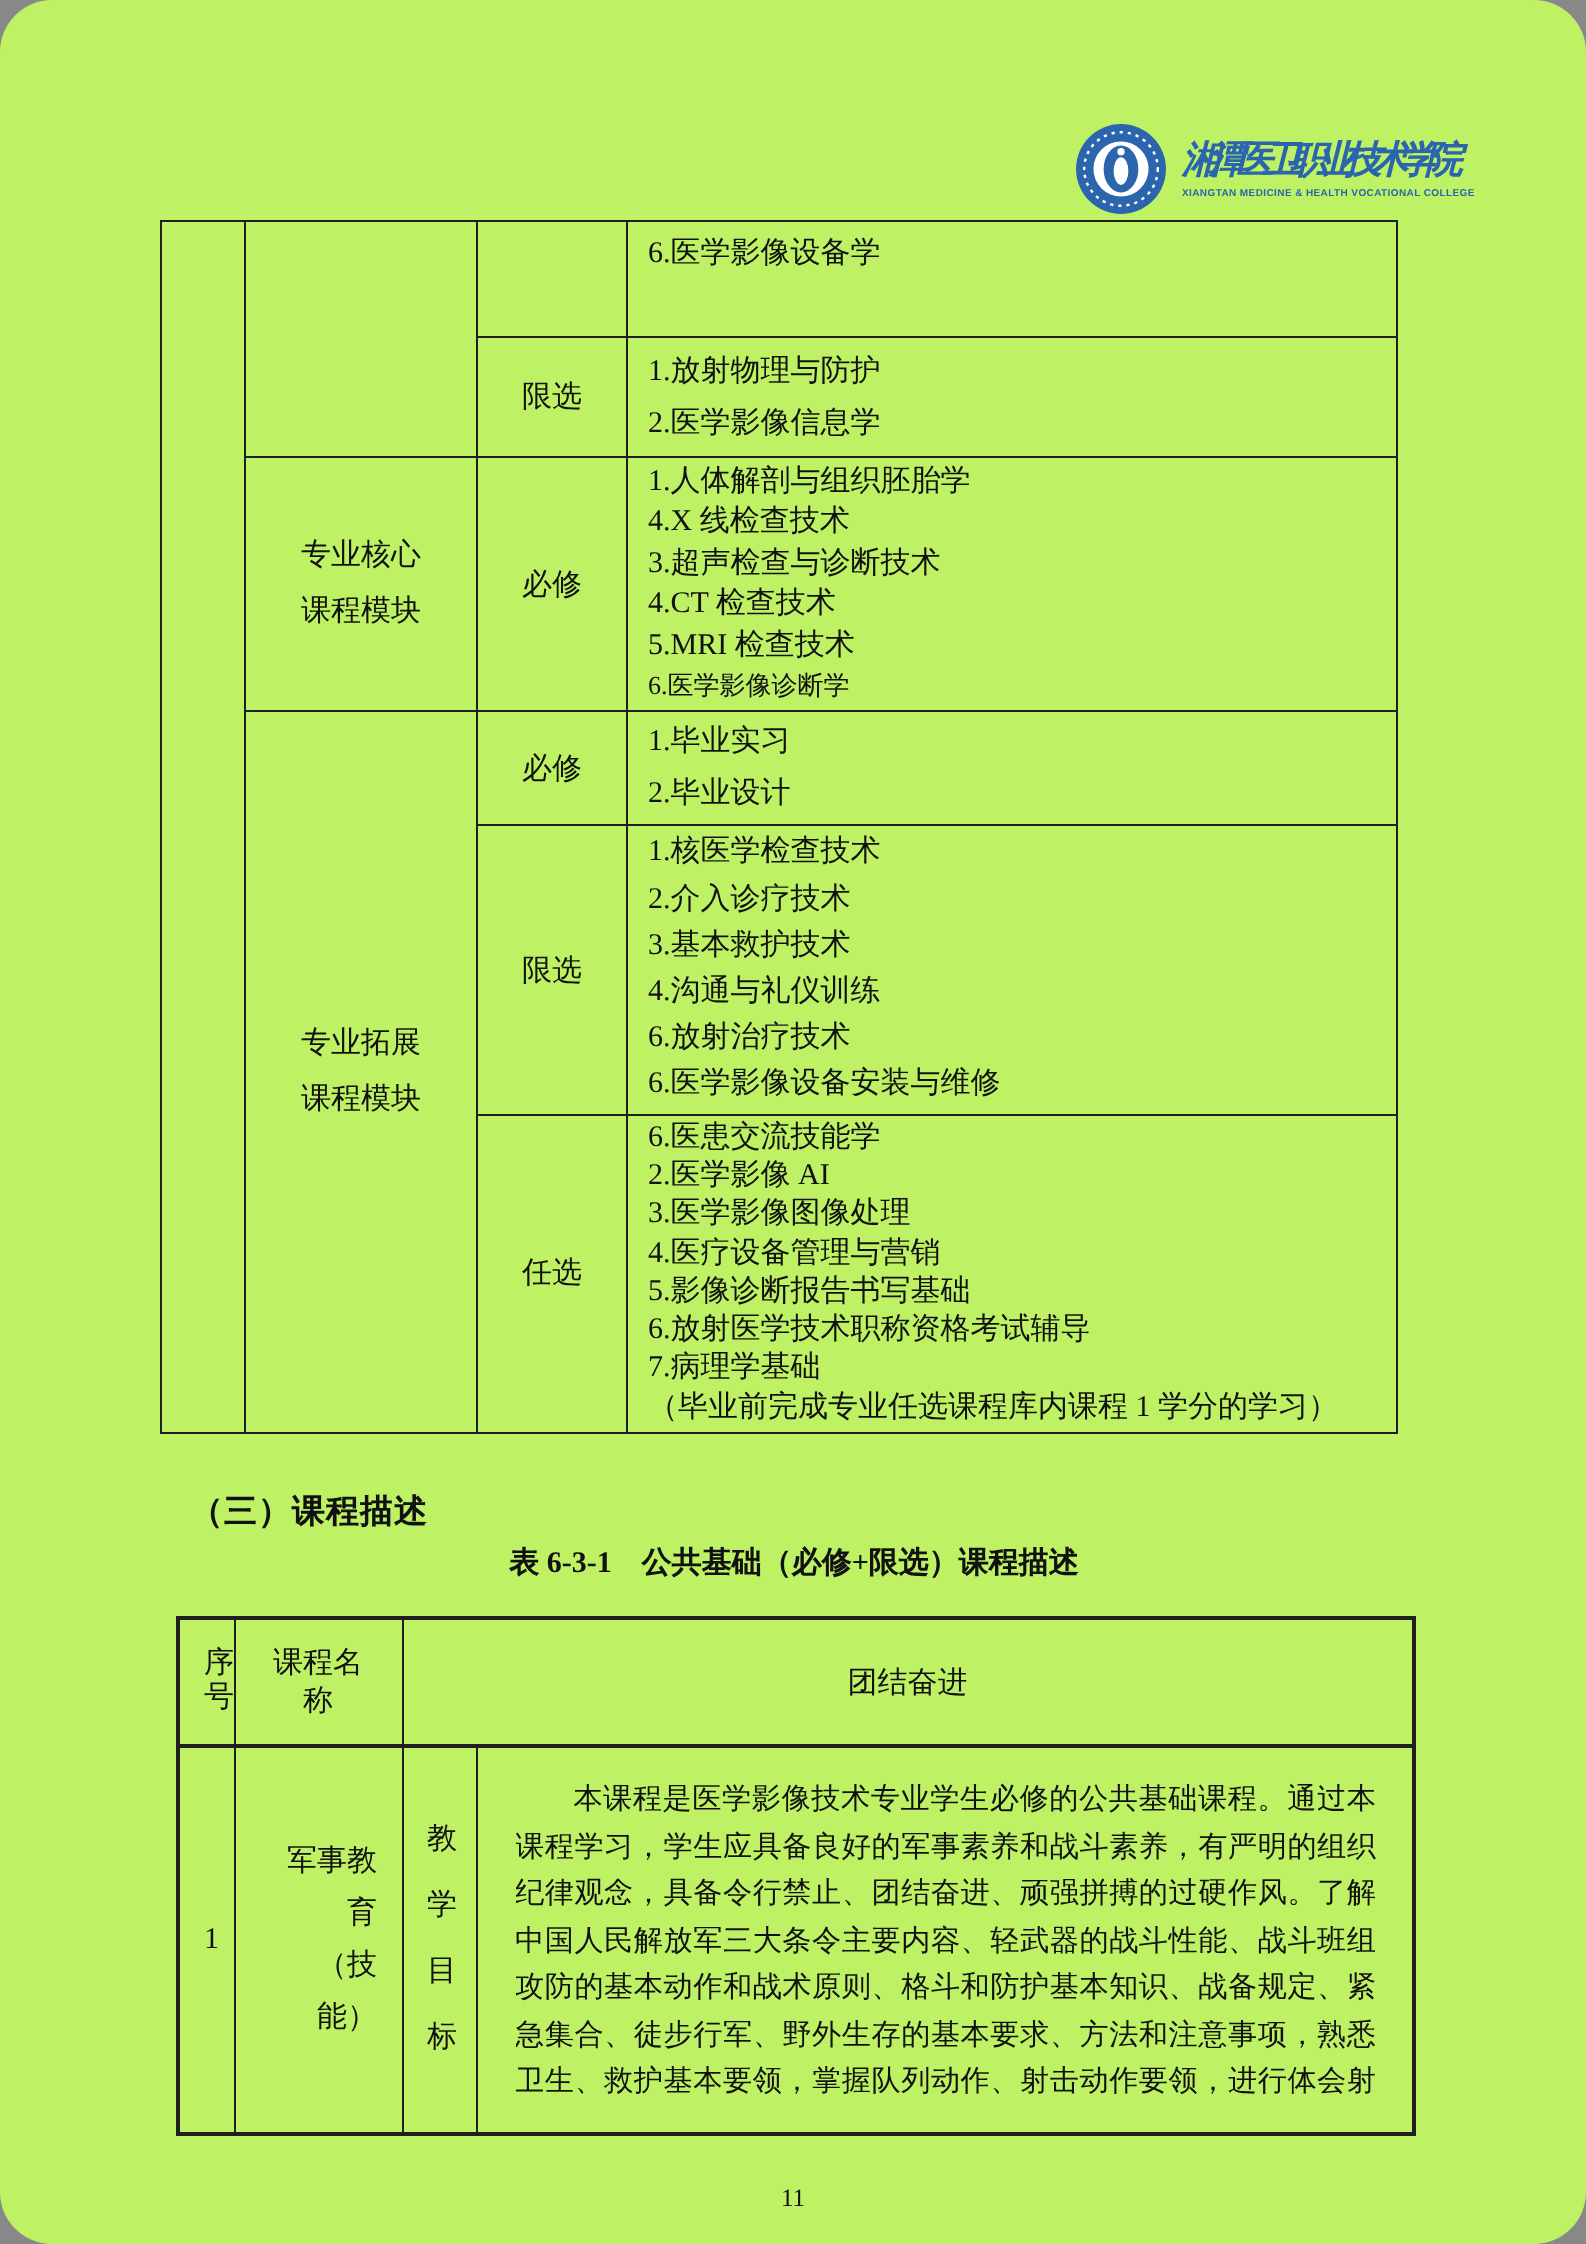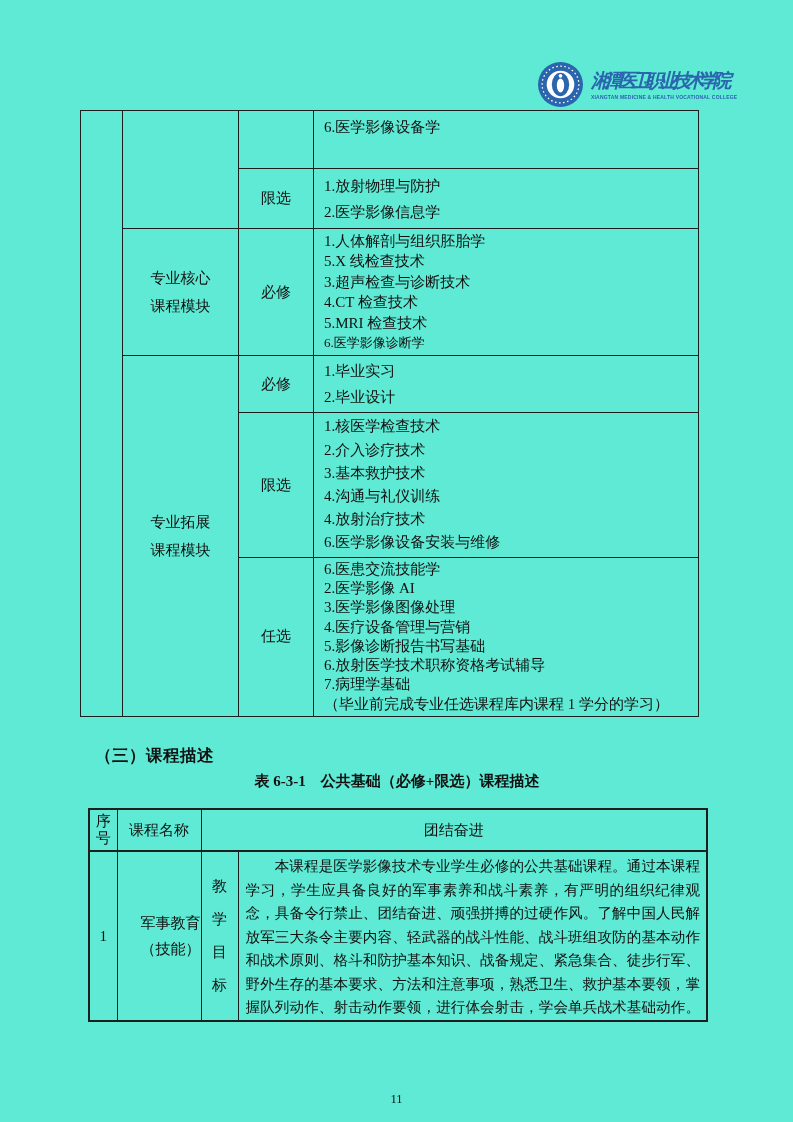--- a/index.html
+++ b/index.html
@@ -5,44 +5,45 @@
   :root{
     --brand:#2a65ae;
     --border:#1f1f1f;
     --text:#111111;
   }
   html,body{margin:0;padding:0;background:#888;}
   .page{
     position:relative;
     width:793px;height:1122px;
     margin:0 auto;
-    background:#5eead4;
+    background:#bef264;
     font-family:"Liberation Serif","DejaVu Serif",serif;
     color:var(--text);
     overflow:hidden;
+    border-radius:26px;
   }
 
   
   .logo{position:absolute;left:537px;top:61px;display:flex;align-items:center;}
   .emblem{width:47px;height:47px;flex:0 0 auto;}
   .logo-text{margin-left:7px;}
   .logo-zh{
     font-size:19px;font-weight:bold;font-style:italic;
     letter-spacing:-5.5px;color:var(--brand);
     white-space:nowrap;line-height:22px;
   }
   .logo-en{
     font-family:"Liberation Sans","DejaVu Sans",sans-serif;
     font-size:5px;font-weight:bold;letter-spacing:0.2px;
     color:var(--brand);white-space:nowrap;margin-top:2px;
   }
 
   
   table{border-collapse:collapse;table-layout:fixed;}
-  td{padding:0;vertical-align:middle;overflow:hidden;}
+  td{padding:12px;vertical-align:middle;overflow:hidden;}
 
   
   .module-table{position:absolute;left:80px;top:110px;width:618px;}
   .module-table td{border:1px solid var(--border);font-size:15px;}
   .module-table tr.h58{height:58px;}
   .module-table tr.h60{height:60px;}
   .module-table tr.h125{height:125px;}
   .module-table tr.h57{height:57px;}
   .module-table tr.h141{height:141px;}
   .module-table tr.h157{height:157px;}
@@ -136,21 +137,21 @@
             <div class="line">1.放射物理与防护</div>
             <div class="line">2.医学影像信息学</div>
           </td>
       </tr>
       <tr class="h125">
         <td class="module-cell">专业核心
 课程模块</td>
         <td class="type-cell">必修</td>
         <td class="course-cell lh205 shrink-last">
             <div class="line">1.人体解剖与组织胚胎学</div>
-            <div class="line">5.X 线检查技术</div>
+            <div class="line">4.X 线检查技术</div>
             <div class="line">3.超声检查与诊断技术</div>
             <div class="line">4.CT 检查技术</div>
             <div class="line">5.MRI 检查技术</div>
             <div class="line">6.医学影像诊断学</div>
           </td>
       </tr>
       <tr class="h57">
         <td class="module-cell" rowspan="3">专业拓展
 课程模块</td>
         <td class="type-cell">必修</td>
@@ -159,21 +160,21 @@
             <div class="line">2.毕业设计</div>
           </td>
       </tr>
       <tr class="h141">
         <td class="type-cell">限选</td>
         <td class="course-cell lh232">
             <div class="line">1.核医学检查技术</div>
             <div class="line">2.介入诊疗技术</div>
             <div class="line">3.基本救护技术</div>
             <div class="line">4.沟通与礼仪训练</div>
-            <div class="line">4.放射治疗技术</div>
+            <div class="line">6.放射治疗技术</div>
             <div class="line">6.医学影像设备安装与维修</div>
           </td>
       </tr>
       <tr class="h157">
         <td class="type-cell">任选</td>
         <td class="course-cell lh193">
             <div class="line">6.医患交流技能学</div>
             <div class="line">2.医学影像 AI</div>
             <div class="line">3.医学影像图像处理</div>
             <div class="line">4.医疗设备管理与营销</div>

